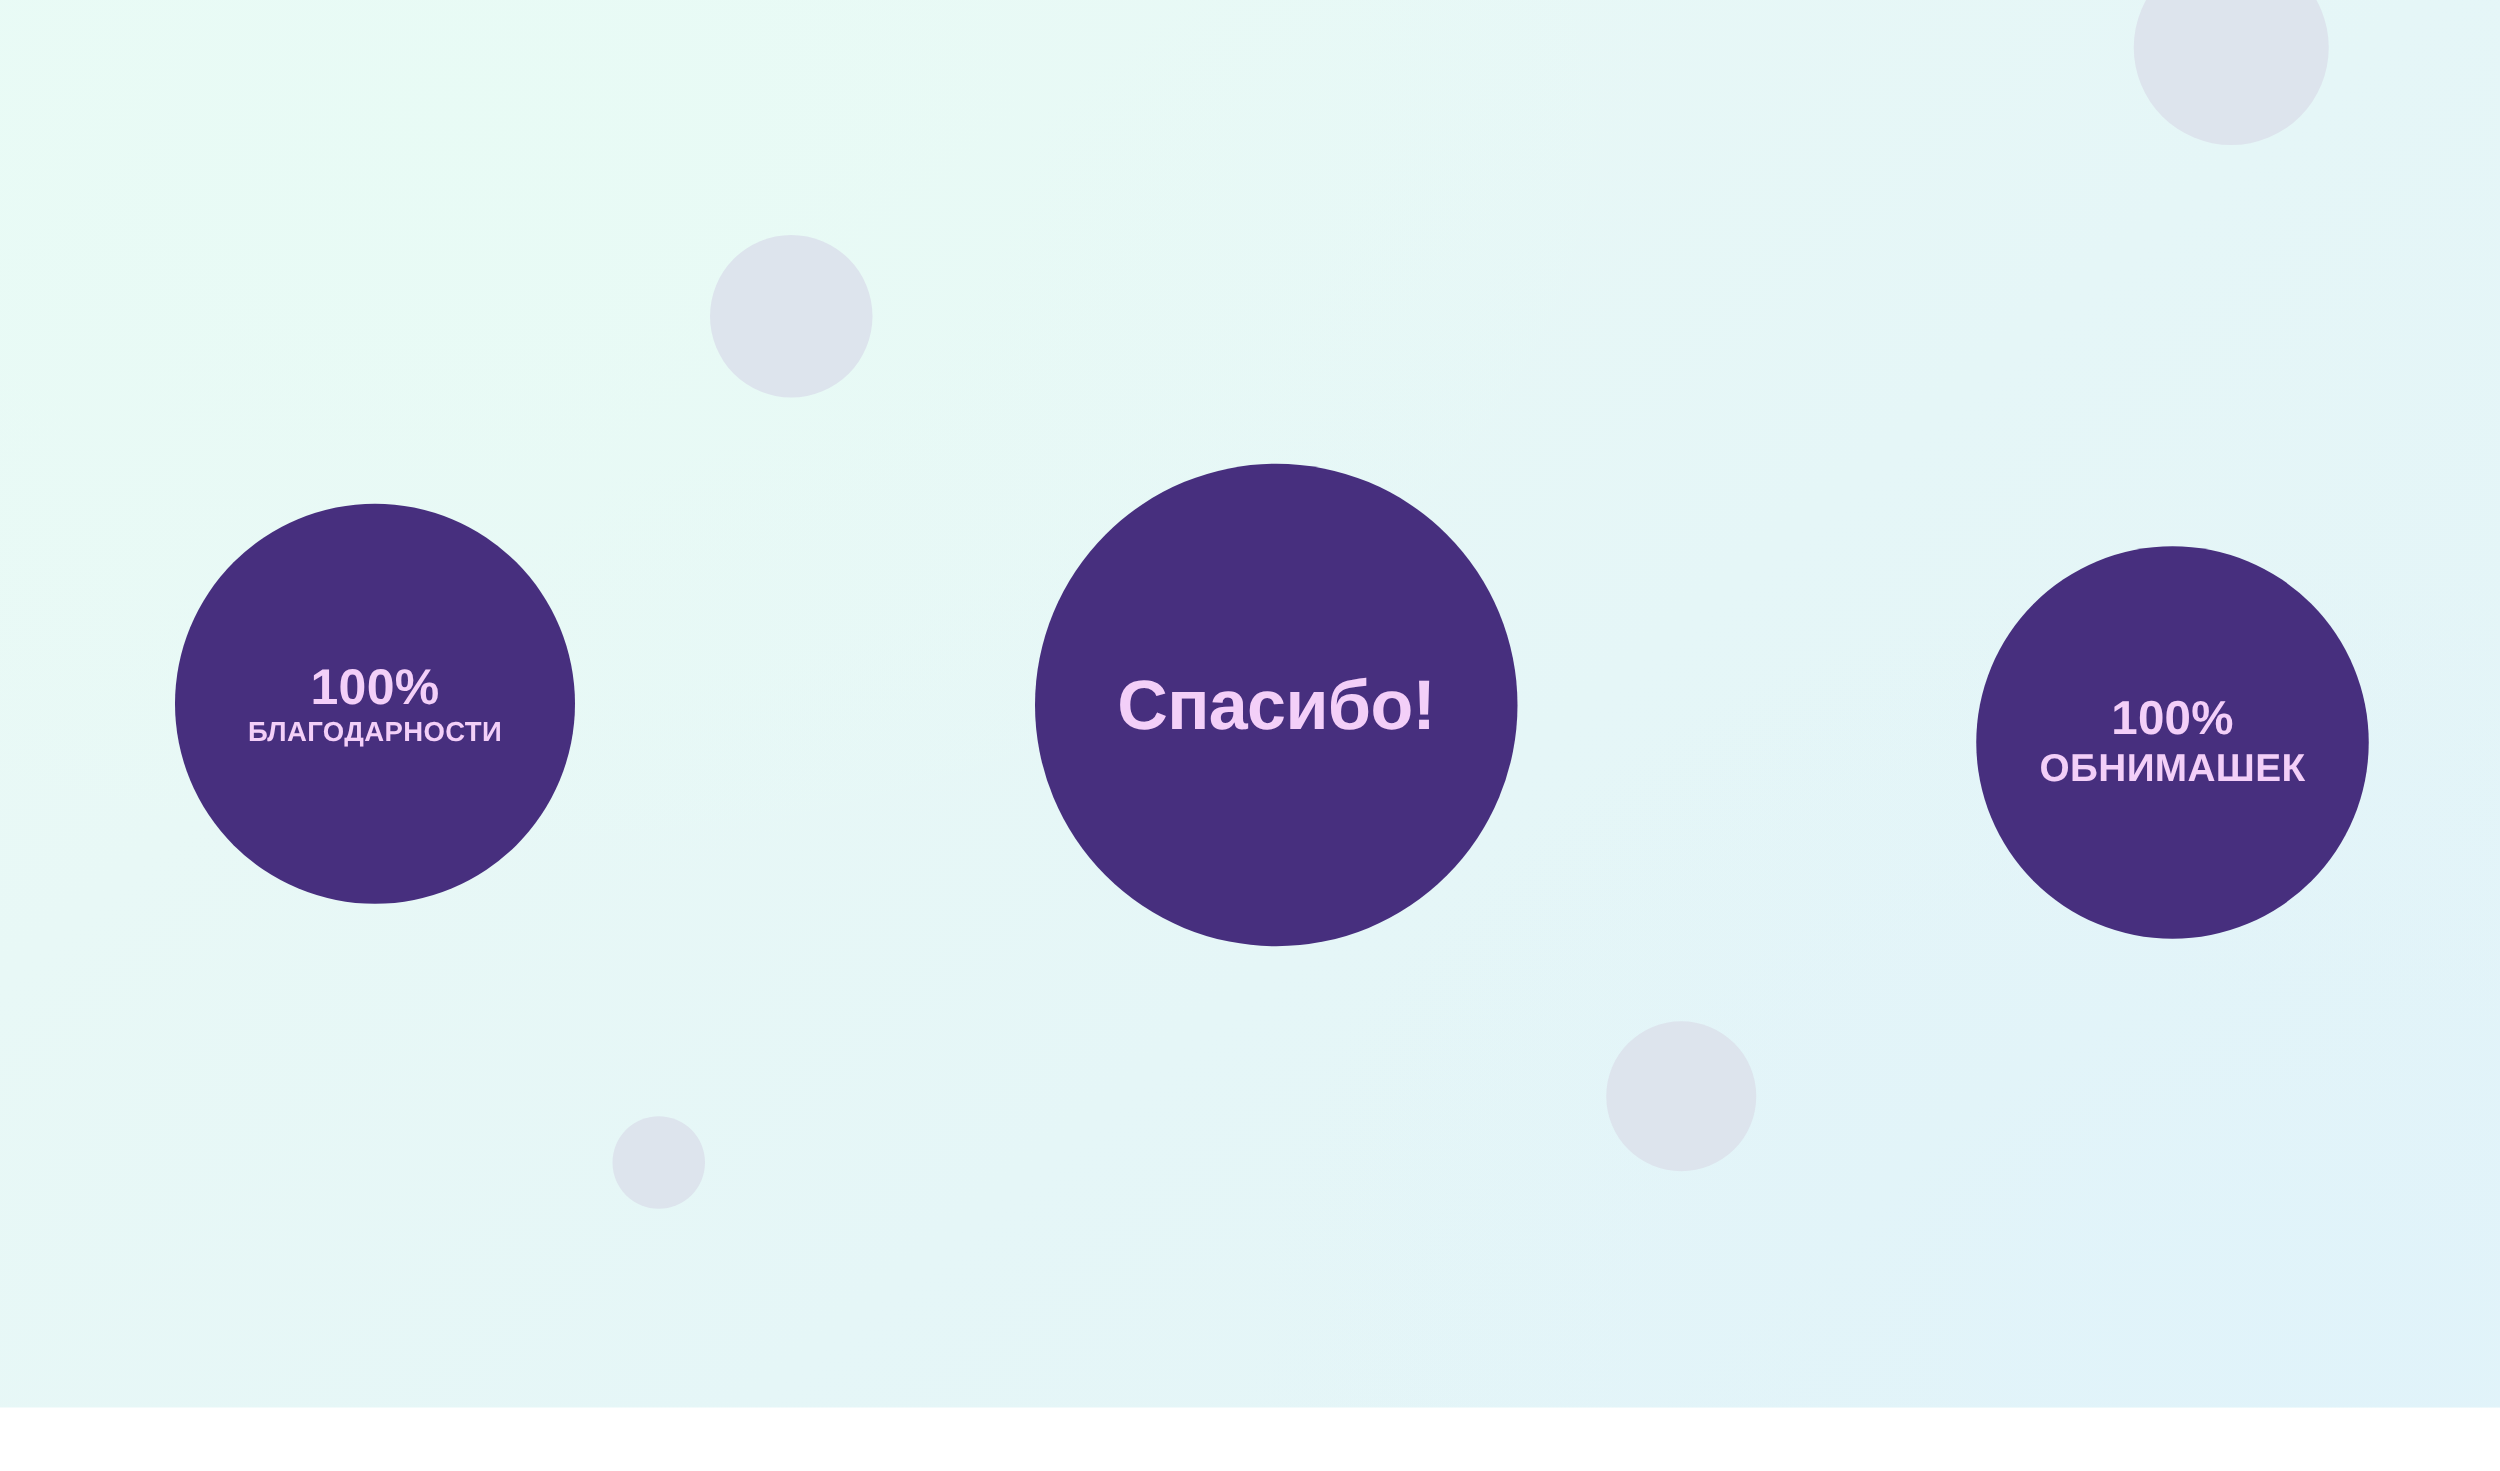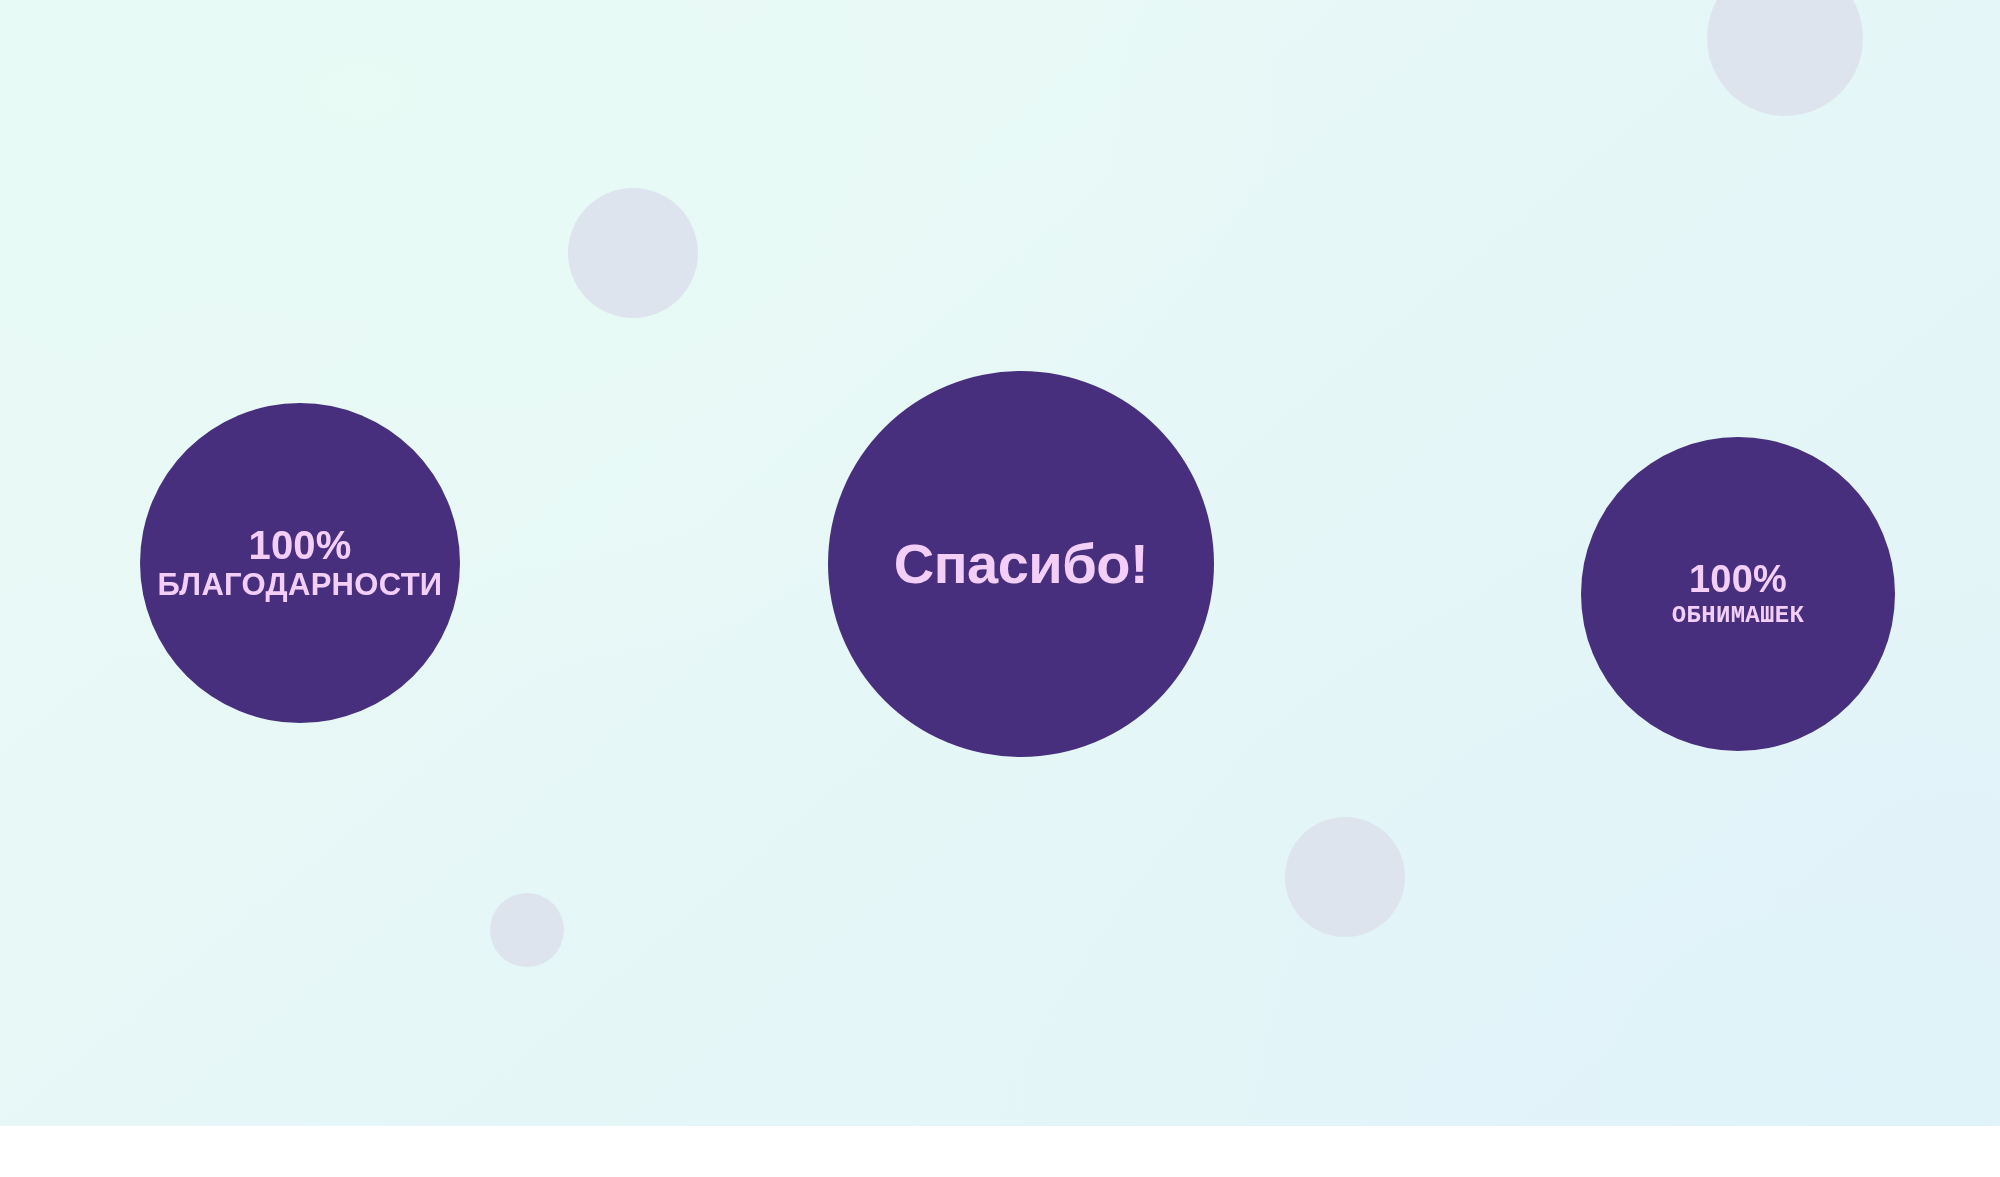--- a/index.html
+++ b/index.html
@@ -72,21 +72,21 @@
   }
 
   
   #badge-left {
     left: 140px;
     top: 403px;
     width: 320px;
     height: 320px;
   }
   #badge-left .badge-pct  { font-size: 40px; margin-bottom: 3px; }
-  #badge-left .badge-word { font-size: 31px; }
+  #badge-left .badge-word { font-size: 22px; }
 
   
   #badge-center {
     left: 828px;
     top: 371px;
     width: 386px;
     height: 386px;
   }
   #badge-center .badge-title {
     font-size: 56px;
@@ -96,21 +96,21 @@
   }
 
   
   #badge-right {
     left: 1581px;
     top: 437px;
     width: 314px;
     height: 314px;
   }
   #badge-right .badge-pct  { font-size: 38px; margin-bottom: 3px; }
-  #badge-right .badge-word { font-size: 24px; font-family: Liberation Mono, monospace; }
+  #badge-right .badge-word { font-size: 31px; }
 </style>
 </head>
 <body>
 
 <div class="stage">
 
   <div class="bubble" id="bubble-top-right" style="left: 1707px; top: -40px; width: 156px; height: 156px; background: rgb(221, 228, 237);"></div>
   <div class="bubble" id="bubble-upper-left" style="left: 568px; top: 188px; width: 130px; height: 130px; background: rgb(221, 228, 237);"></div>
   <div class="bubble" id="bubble-lower-right" style="left: 1285px; top: 817px; width: 120px; height: 120px; background: rgb(221, 228, 237);"></div>
   <div class="bubble" id="bubble-lower-left" style="left: 490px; top: 893px; width: 74px; height: 74px; background: rgb(221, 228, 237);"></div>

